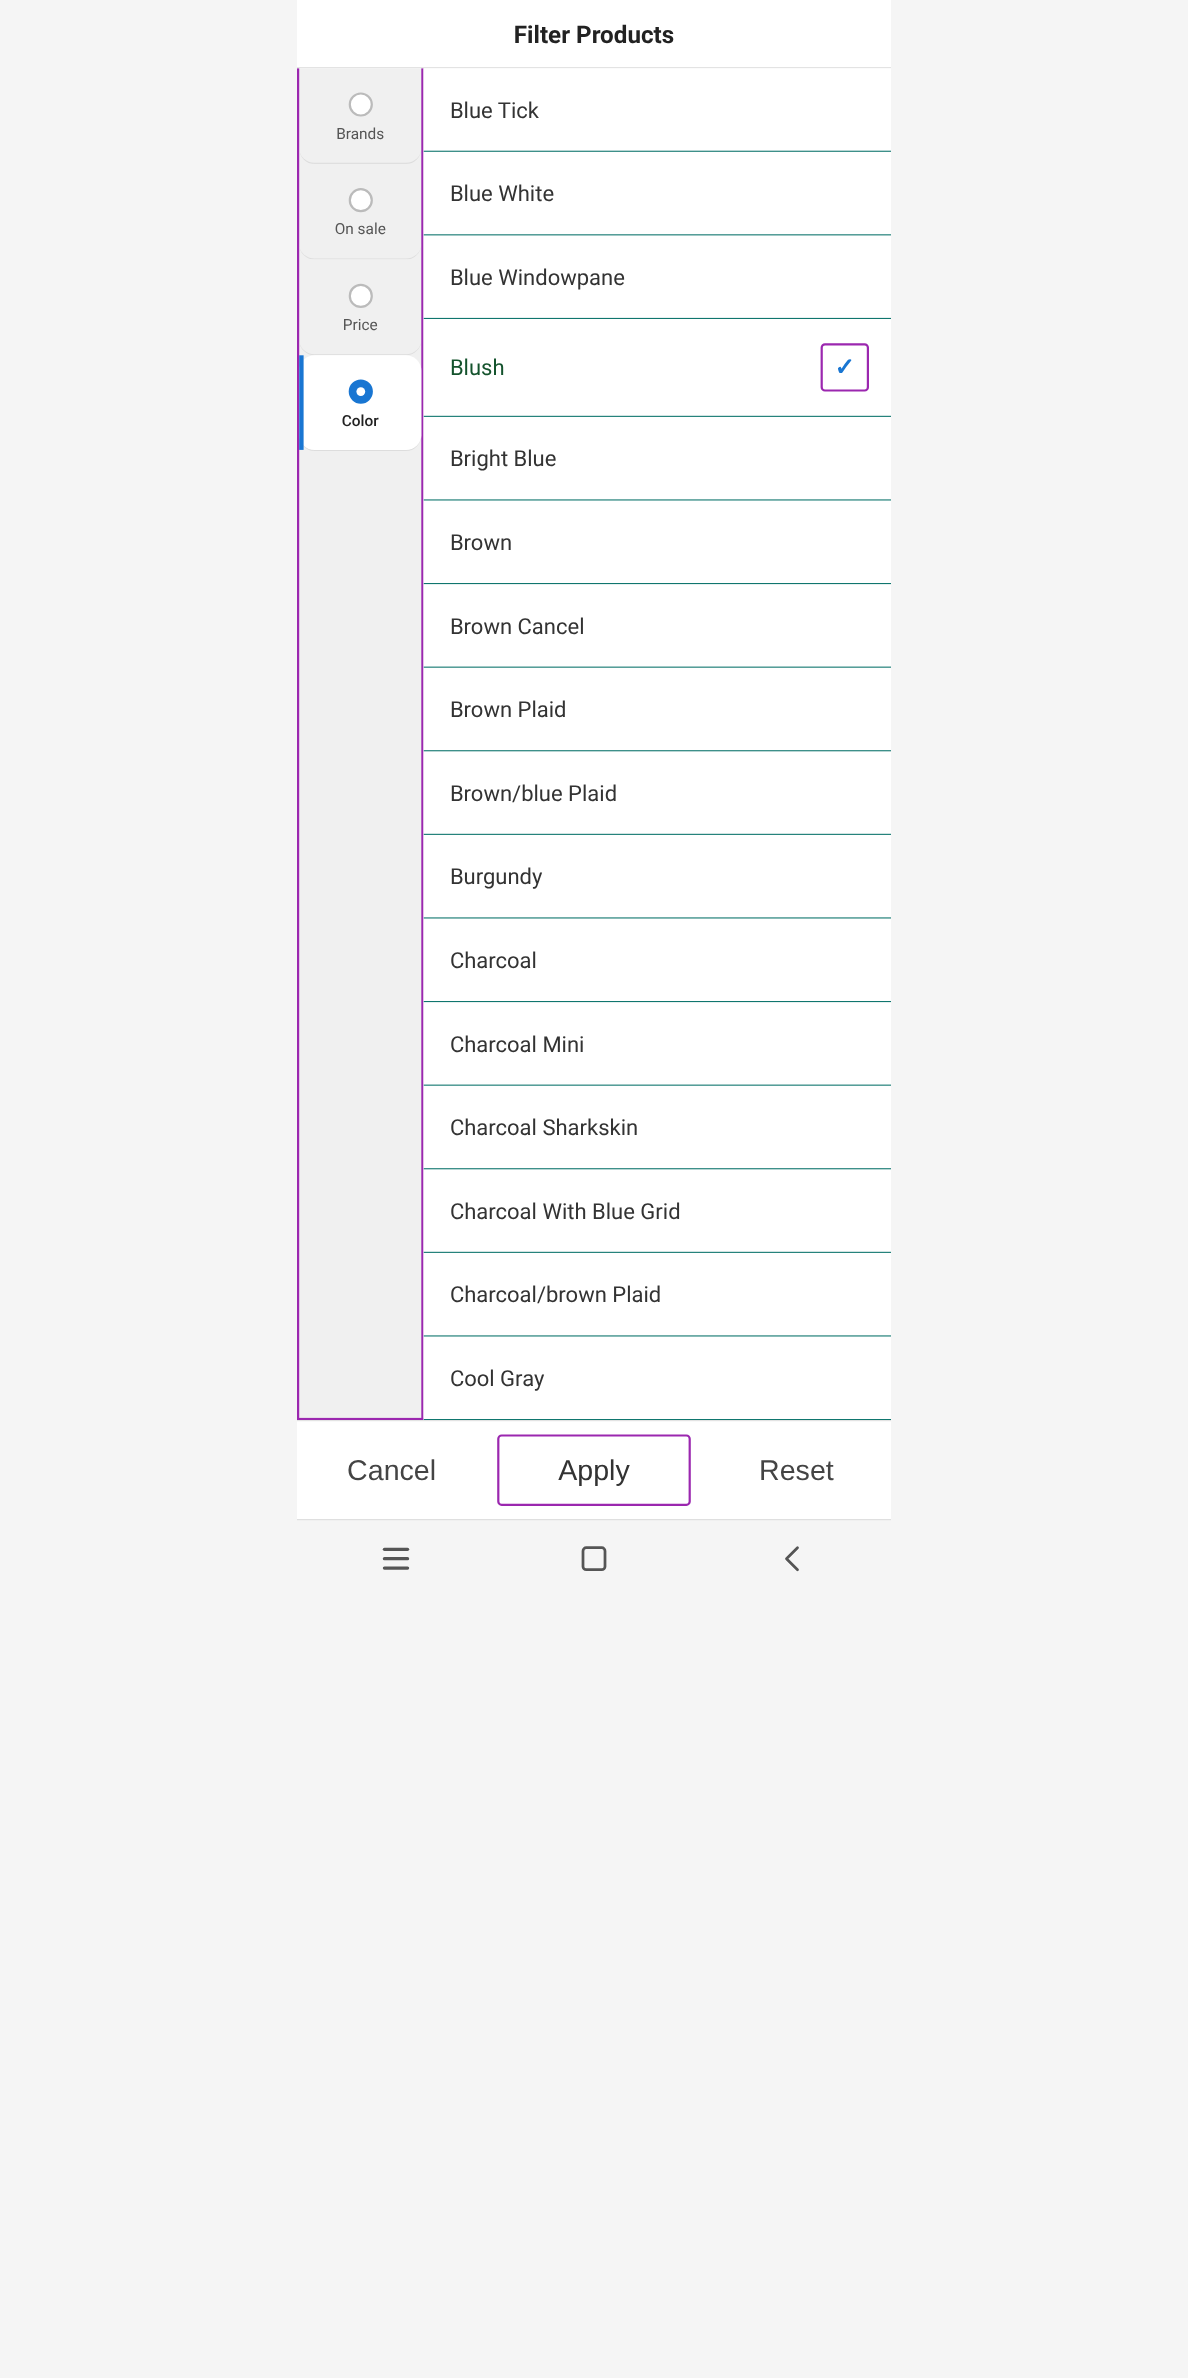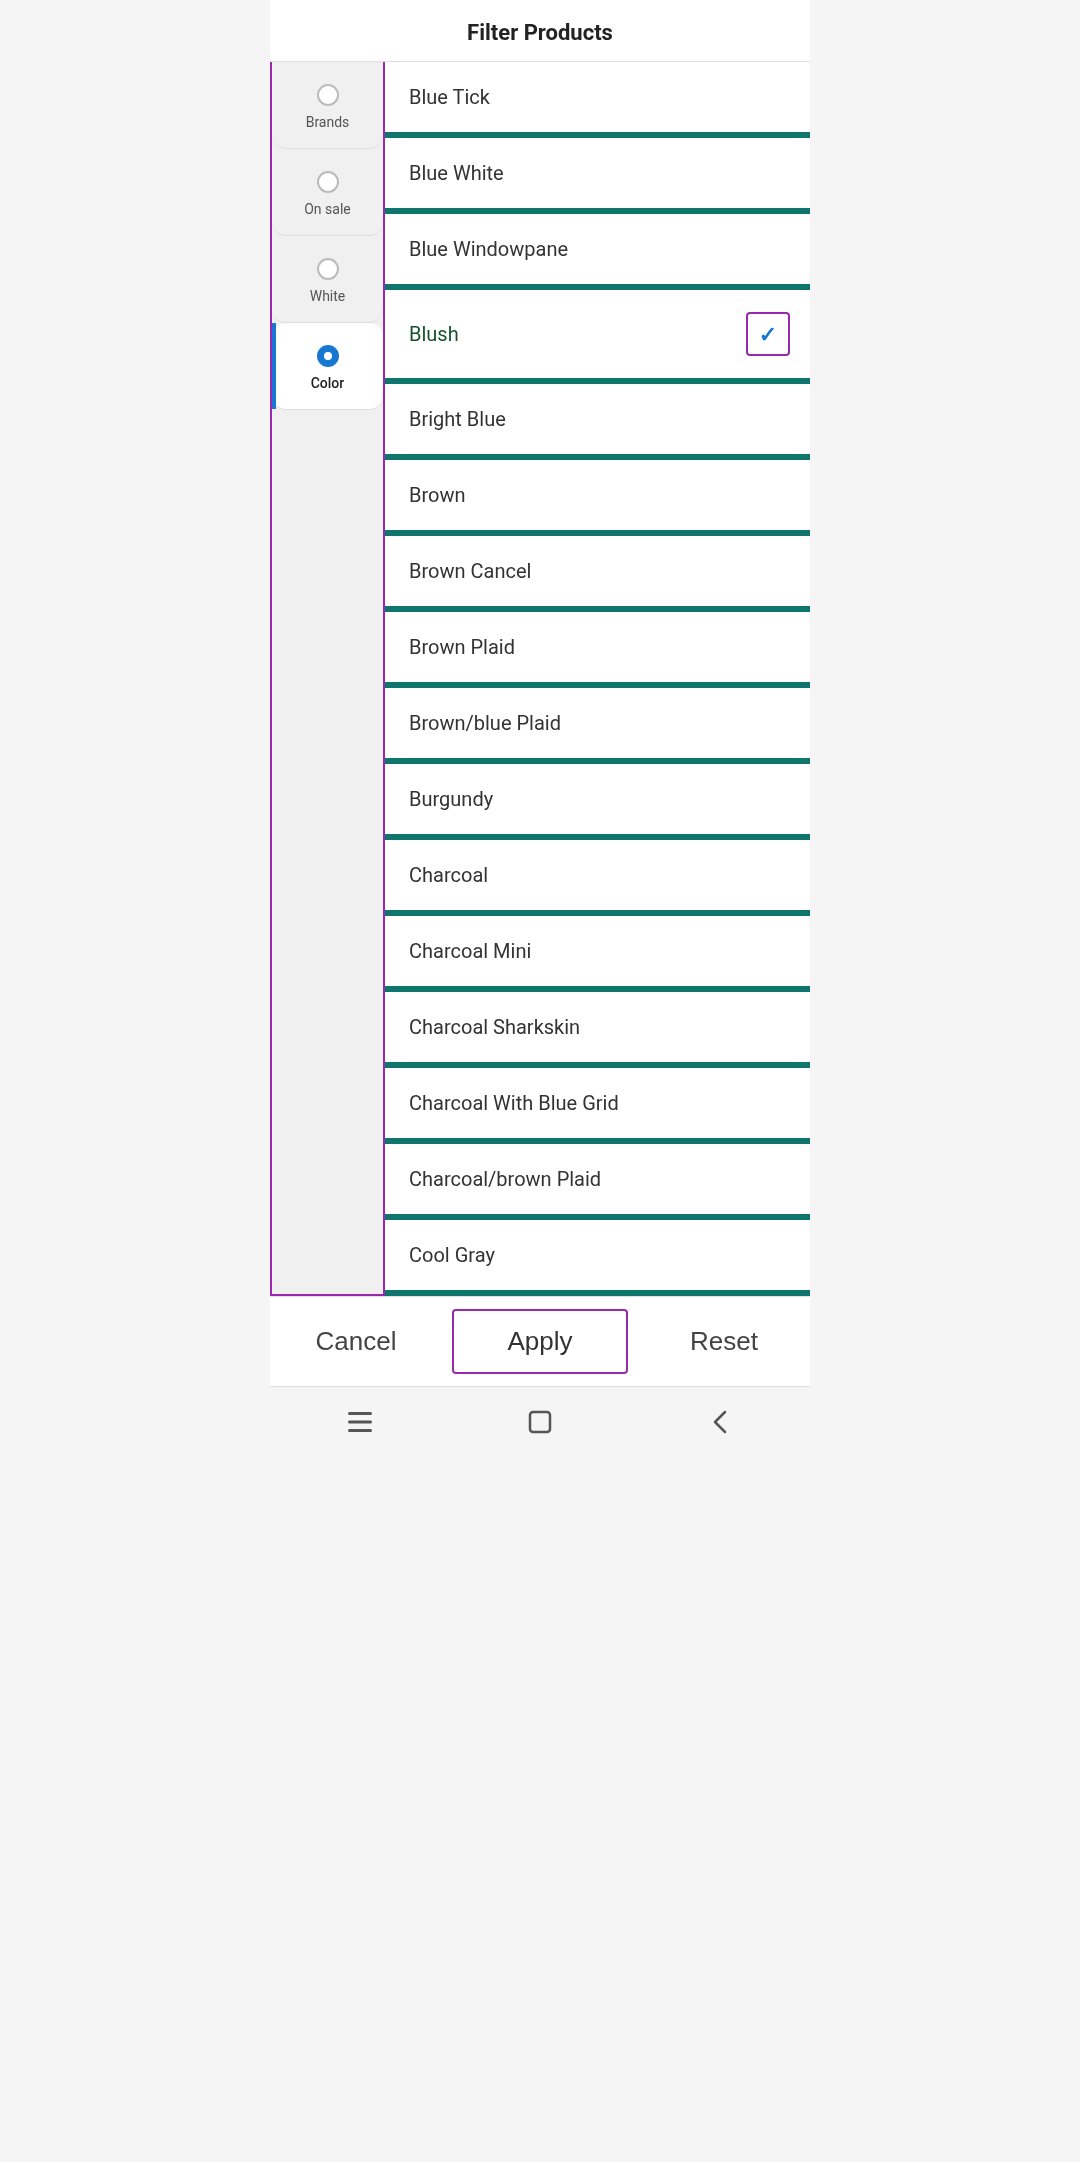--- a/index.html
+++ b/index.html
@@ -114,21 +114,21 @@
       flex: 1;
       background: #fff;
       overflow-y: auto;
     }
 
     .list-item {
       display: flex;
       align-items: center;
       justify-content: space-between;
       padding: 22px 20px 22px 24px;
-      border-bottom: 6px solid #0f766e;
+      border-bottom: 1px solid #0f766e;
       cursor: pointer;
       min-height: 76px;
       text-align: right;
     }
 
     .list-item-label {
       font-size: 20px;
       color: #333;
     }
 
@@ -226,21 +226,21 @@
       <span class="sidebar-label">Brands</span>
     </div>
 
     <div class="sidebar-item">
       <div class="sidebar-radio"></div>
       <span class="sidebar-label">On sale</span>
     </div>
 
     <div class="sidebar-item">
       <div class="sidebar-radio"></div>
-      <span class="sidebar-label">White</span>
+      <span class="sidebar-label">Price</span>
     </div>
 
     <div class="sidebar-item active">
       <div class="sidebar-radio checked"></div>
       <span class="sidebar-label">Color</span>
     </div>
   </div>
 
   <div class="list-panel">
 

